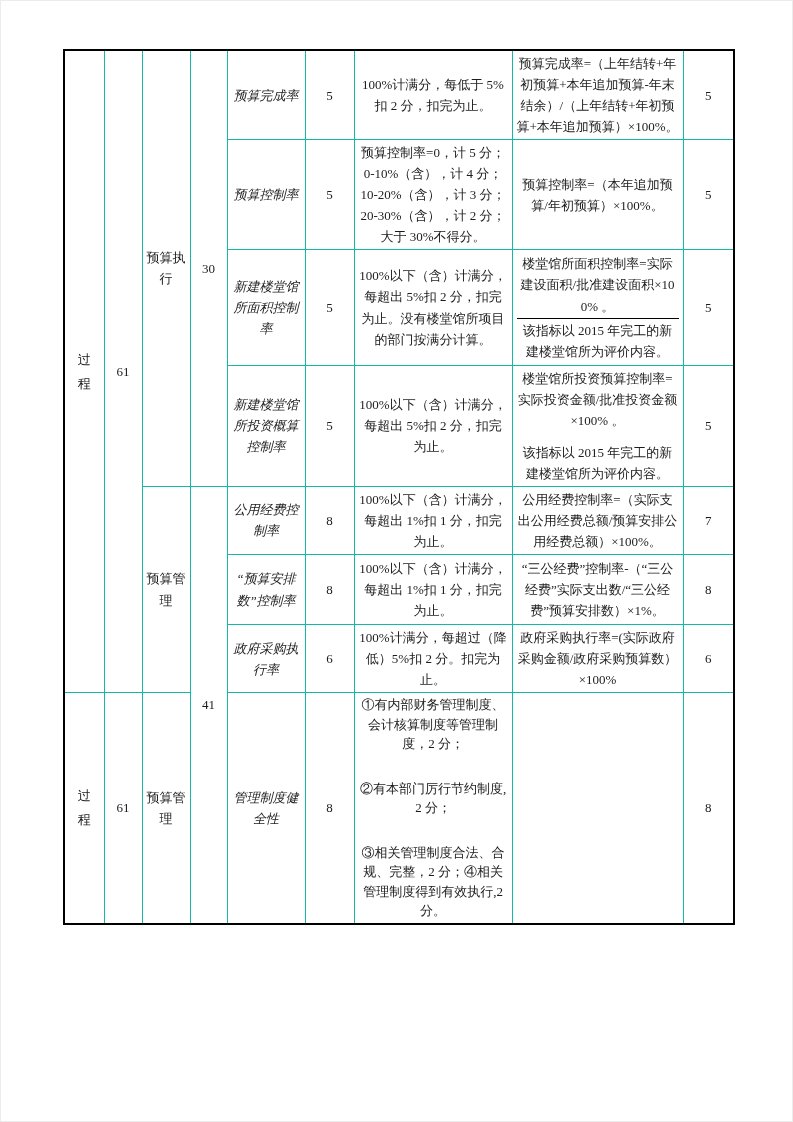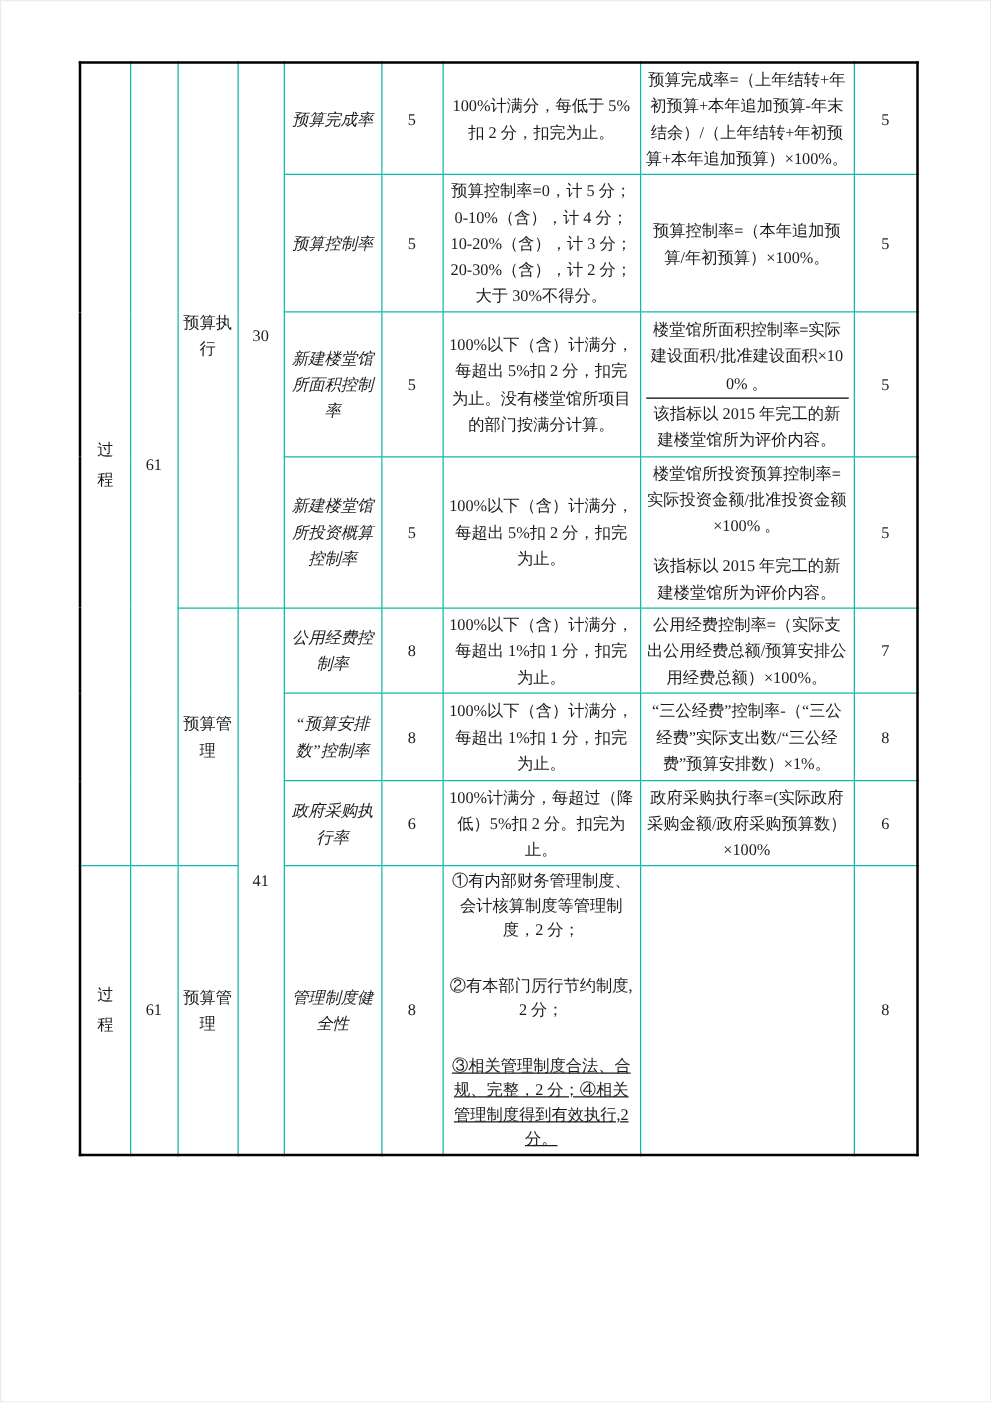--- a/index.html
+++ b/index.html
@@ -55,21 +55,21 @@
     border-top: 1px solid #000;
     min-height: 43px;
     display: flex; align-items: center; justify-content: center;
     padding: 1px 3px;
   }
   
   .para2 { margin-top: 11px; }
   
   td.crit-multi { line-height: 1.5; }
   .cpara + .cpara { margin-top: 25px; }
-  .gap2 { margin-top: 14px; text-decoration: underline; }
+  .gap2 { margin-top: 14px; }
 </style>
 </head>
 <body>
 
 <div class="page">
   <table class="eval">
     <colgroup>
       <col style="width:40px">
         <col style="width:38px">
         <col style="width:48px">

